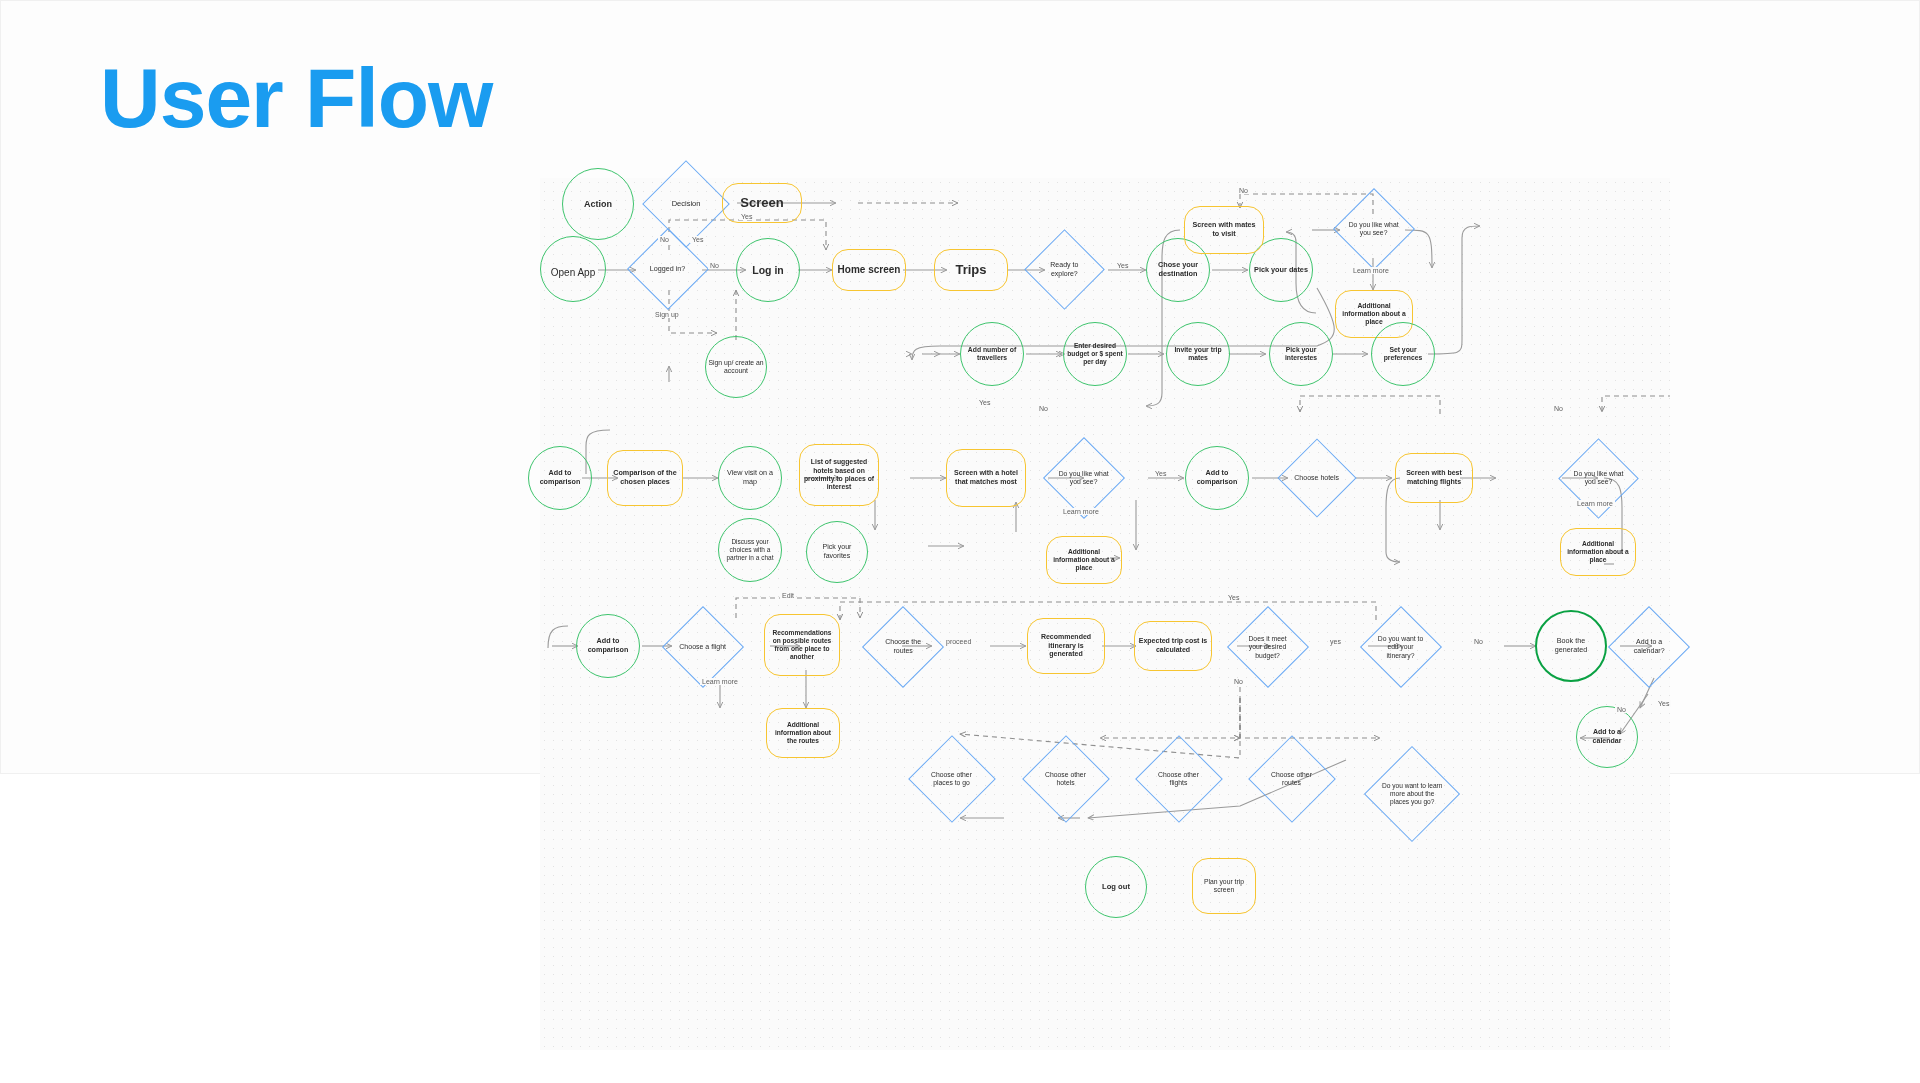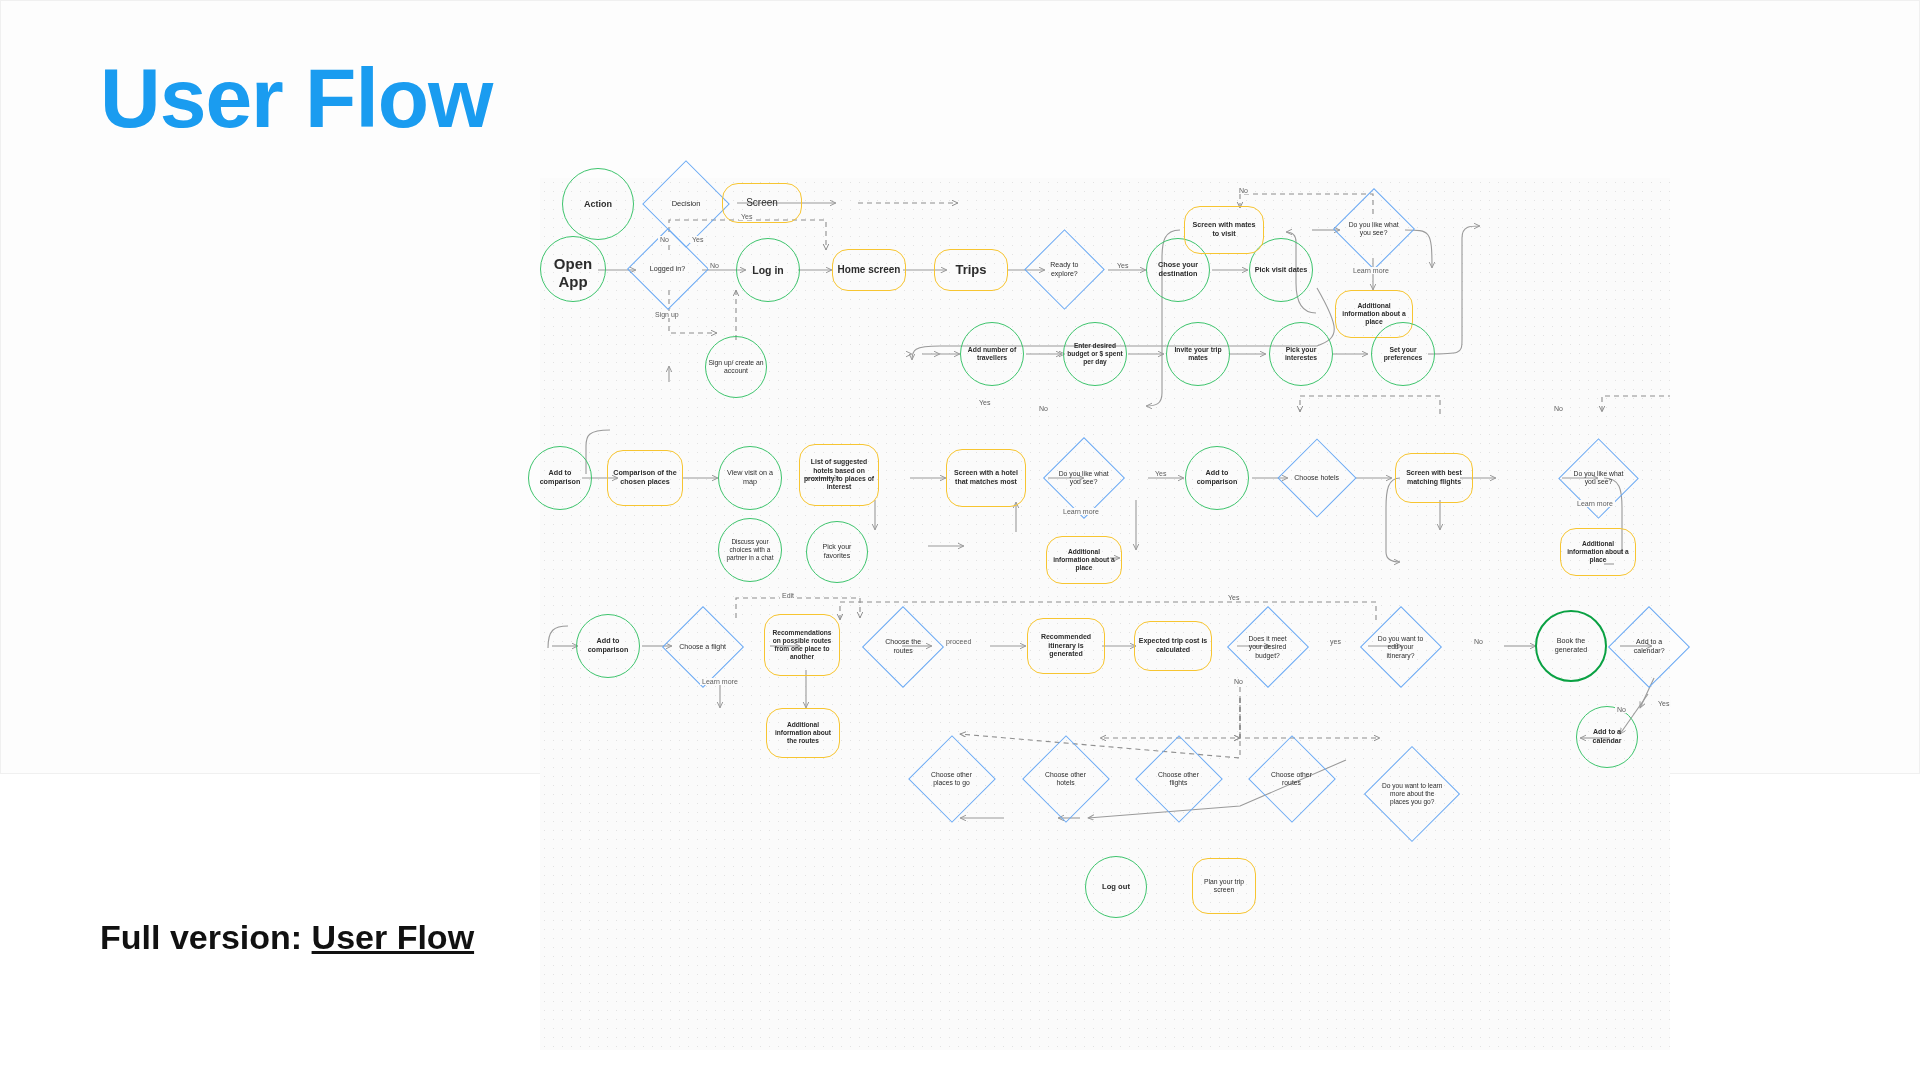--- a/index.html
+++ b/index.html
@@ -79,21 +79,20 @@
   }
   .legend-label{font-size:9px;font-weight:bold;}
 </style>
 </head>
 <body>
 
 <div id="slide">
 
   <div id="page-title">User Flow</div>
 
-  <div id="footer-line"><span>Full version: </span><span class="flink">User Flow</span></div>
 
   <div id="canvas">
 
     <svg id="svg-layer" viewBox="0 0 1130 872" xmlns="http://www.w3.org/2000/svg">
       <defs>
         <marker id="ah" markerWidth="7" markerHeight="7" refX="5.6" refY="2.6" orient="auto">
           <path d="M0,0 L5.4,2.6 L0,5.2" fill="none" stroke="#9a9a9a" stroke-width="0.9"></path>
         </marker>
         <marker id="ahd" markerWidth="7" markerHeight="7" refX="5.6" refY="2.6" orient="auto">
           <path d="M0,0 L5.4,2.6 L0,5.2" fill="none" stroke="#8e8e8e" stroke-width="0.9"></path>
@@ -207,25 +206,25 @@
       </g>
     </svg>
 
     <div class="node n-action" style="left:22px;top:-10px;width:72px;height:72px;">
       <span class="lbl legend-label">Action</span>
     </div>
     <div class="node n-decision" style="left:115px;top:-5px;width:62px;height:62px;">
       <span class="lbl" style="font-size:7.5px;">Decision</span>
     </div>
     <div class="node n-screen" style="left:182px;top:5px;width:80px;height:40px;">
-      <span class="lbl" style="font-size:10px;">Screen</span>
+      <span class="lbl" style="font-size:13px;font-weight:bold;">Screen</span>
     </div>
 
     <div class="node n-action" style="left:0px;top:58px;width:66px;height:66px;">
-      <span class="lbl" style="font-size:15px;font-weight:bold;margin-top:8px;">Open App</span>
+      <span class="lbl" style="font-size:10px;font-weight:normal;margin-top:8px;">Open App</span>
     </div>
     <div class="node n-decision" style="left:99px;top:62px;width:58px;height:58px;">
       <span class="lbl" style="font-size:7.2px;">Logged in?</span>
     </div>
     <div class="node n-action" style="left:196px;top:60px;width:64px;height:64px;">
       <span class="lbl" style="font-size:10.5px;font-weight:bold;">Log in</span>
     </div>
     <div class="node n-action" style="left:165px;top:158px;width:62px;height:62px;">
       <span class="lbl" style="font-size:6.8px;">Sign up/ create an account</span>
     </div>
@@ -235,21 +234,21 @@
     <div class="node n-screen" style="left:394px;top:71px;width:74px;height:42px;">
       <span class="lbl" style="font-size:13px;font-weight:bold;">Trips</span>
     </div>
     <div class="node n-decision" style="left:496px;top:63px;width:57px;height:57px;">
       <span class="lbl" style="font-size:7px;">Ready to explore?</span>
     </div>
     <div class="node n-action" style="left:606px;top:60px;width:64px;height:64px;">
       <span class="lbl" style="font-size:7.3px;font-weight:bold;">Chose your destination</span>
     </div>
     <div class="node n-action" style="left:709px;top:60px;width:64px;height:64px;">
-      <span class="lbl" style="font-size:7.3px;font-weight:bold;">Pick visit dates</span>
+      <span class="lbl" style="font-size:7.3px;font-weight:bold;">Pick your dates</span>
     </div>
 
     <div class="node n-screen" style="left:644px;top:28px;width:80px;height:48px;">
       <span class="lbl" style="font-size:7.2px;font-weight:bold;">Screen  with mates to visit</span>
     </div>
     <div class="node n-decision" style="left:805px;top:22px;width:58px;height:58px;">
       <span class="lbl" style="font-size:6.8px;">Do you like what you see?</span>
     </div>
     <div class="node n-screen" style="left:795px;top:112px;width:78px;height:48px;">
       <span class="lbl" style="font-size:6.8px;font-weight:bold;">Additional information about a place</span>

